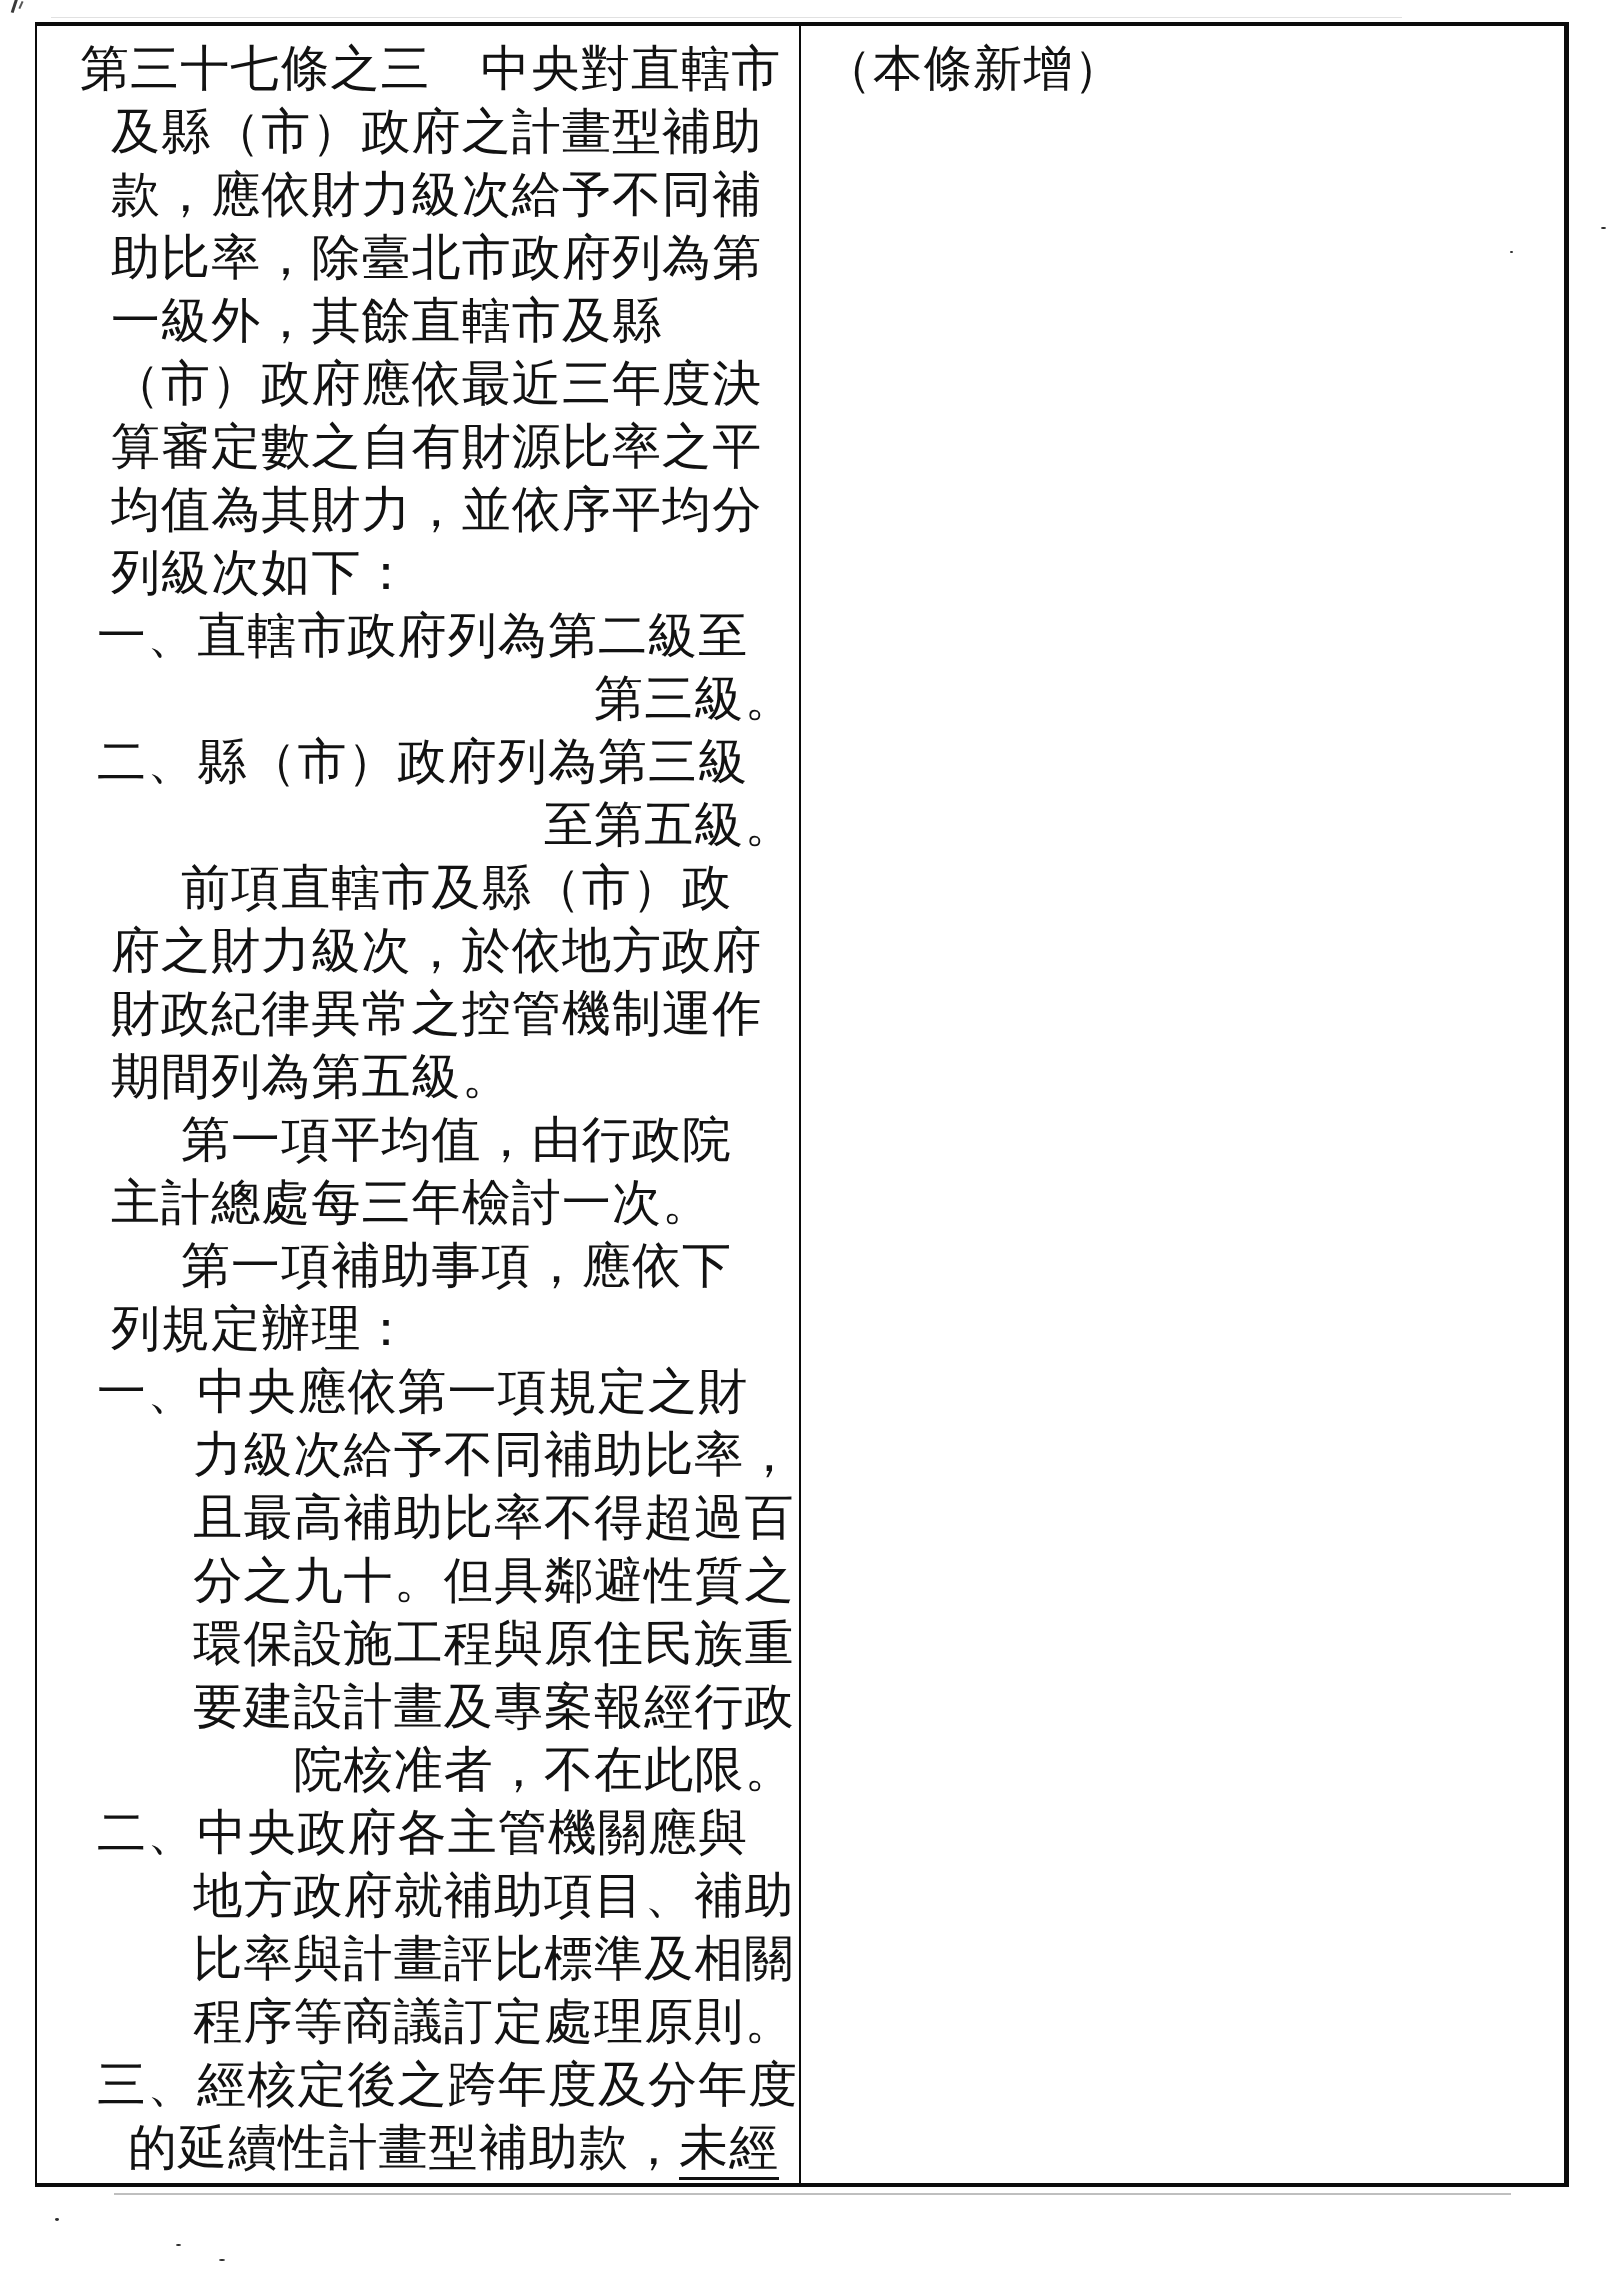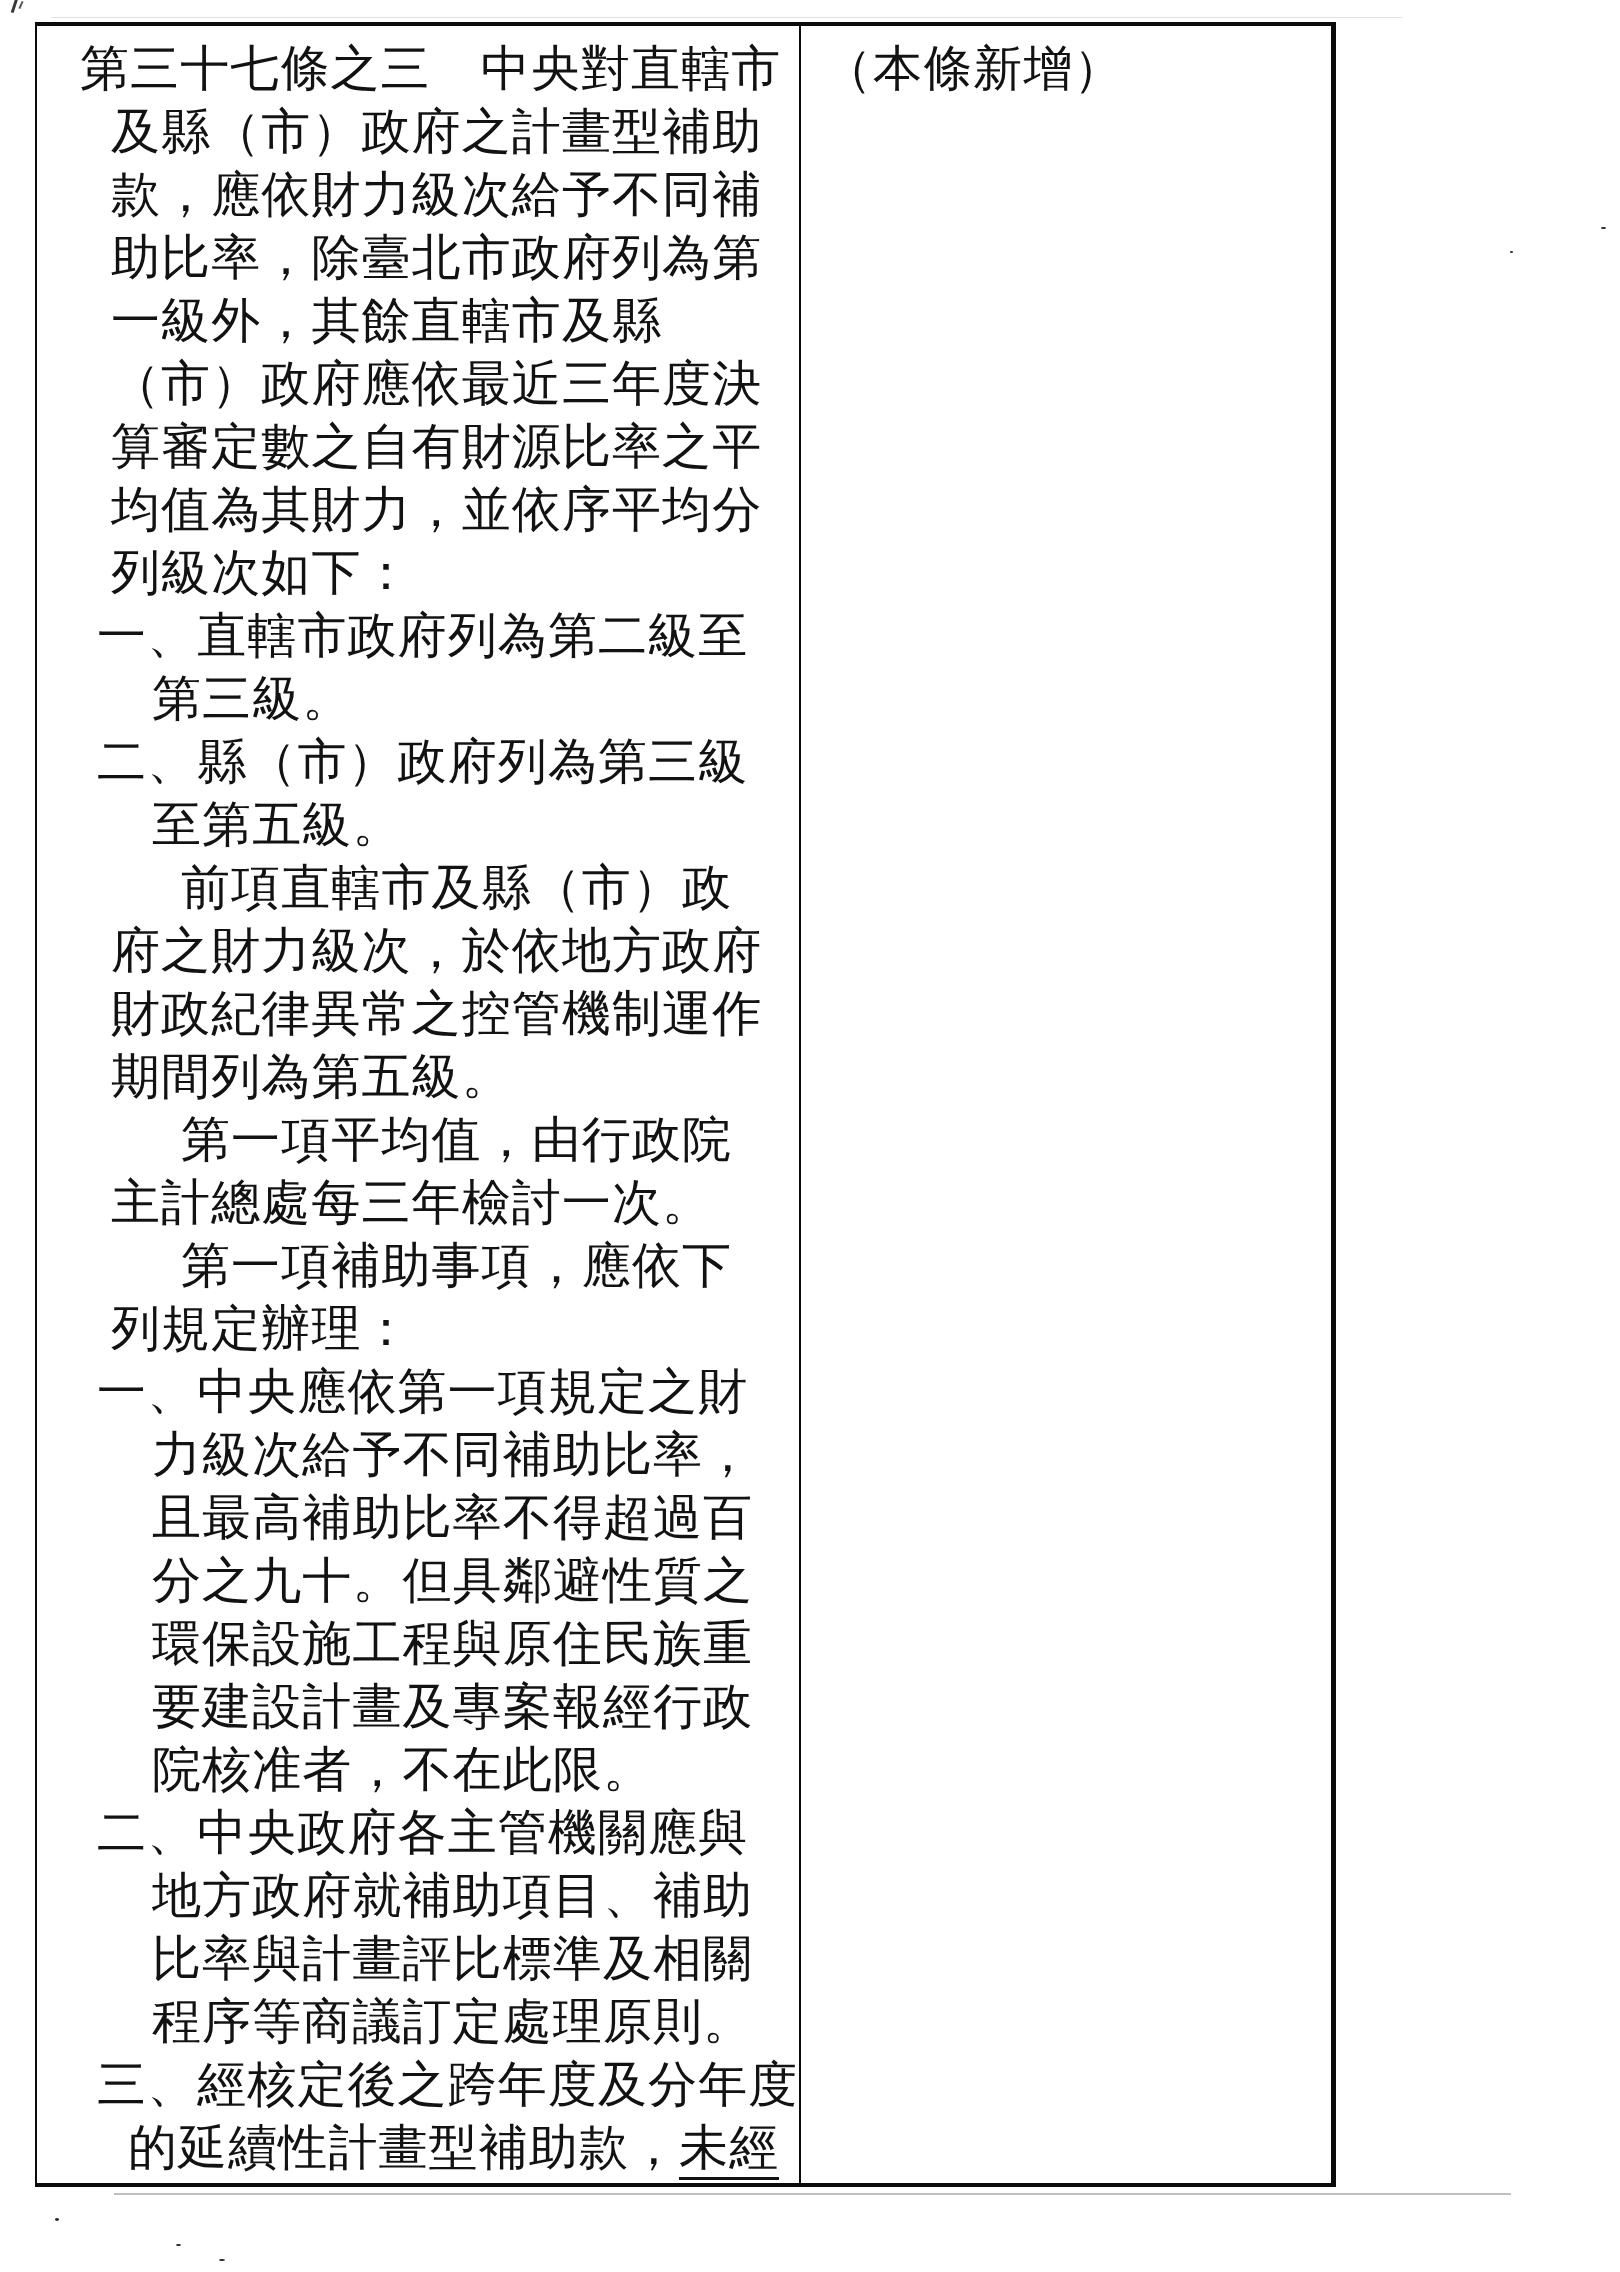--- a/index.html
+++ b/index.html
@@ -12,21 +12,21 @@
     width: 1621px;
     height: 2273px;
     overflow: hidden;
     font-family: "Liberation Serif", "DejaVu Serif", serif;
     color: #121212;
   }
   .comparison-table {
     position: absolute;
     left: 35px;
     top: 21.6px;
-    width: 1301px;
+    width: 1534px;
     height: 2165px;
     box-sizing: border-box;
     border-style: solid;
     border-color: #0b0b0b;
     border-top-width: 4.5px;
     border-right-width: 5.7px;
     border-bottom-width: 4px;
     border-left-width: 2.8px;
     display: flex;
     background: #ffffff;
@@ -50,21 +50,21 @@
     font-size: 49px;
     letter-spacing: 1.1px;
     white-space: nowrap;
     color: #121212;
   }
   
   .i0  { margin-left: 0; }
   .it  { margin-left: 17px;  }  
   .i1  { margin-left: 31px;  }  
   .i1b { margin-left: 48px;  }  
-  .i2  { margin-left: 72px; }  
+  .i2  { margin-left: 40px; text-align: right; }  
   .i3  { margin-left: 101px; }  
   .u {
     border-bottom: 3.4px solid #121212;
     padding-bottom: 2px;
   }
   
   .speck {
     position: absolute;
     background: #2a2a2a;
     border-radius: 50%;

